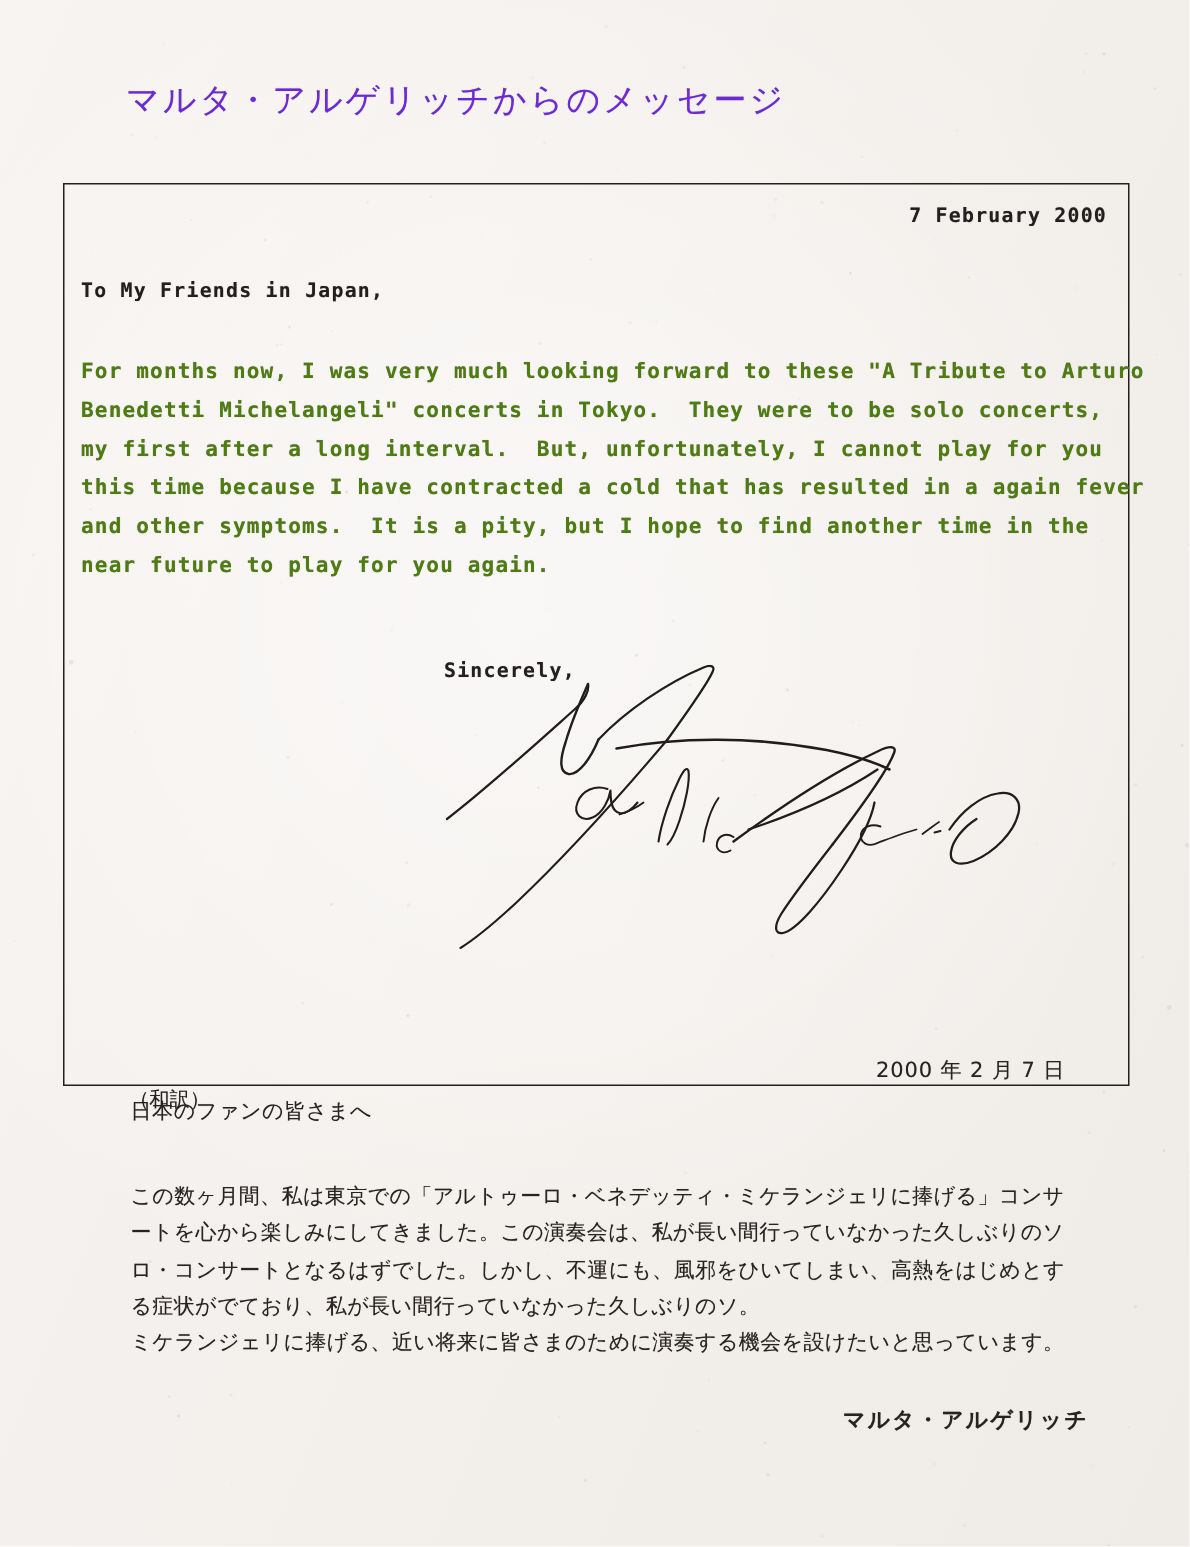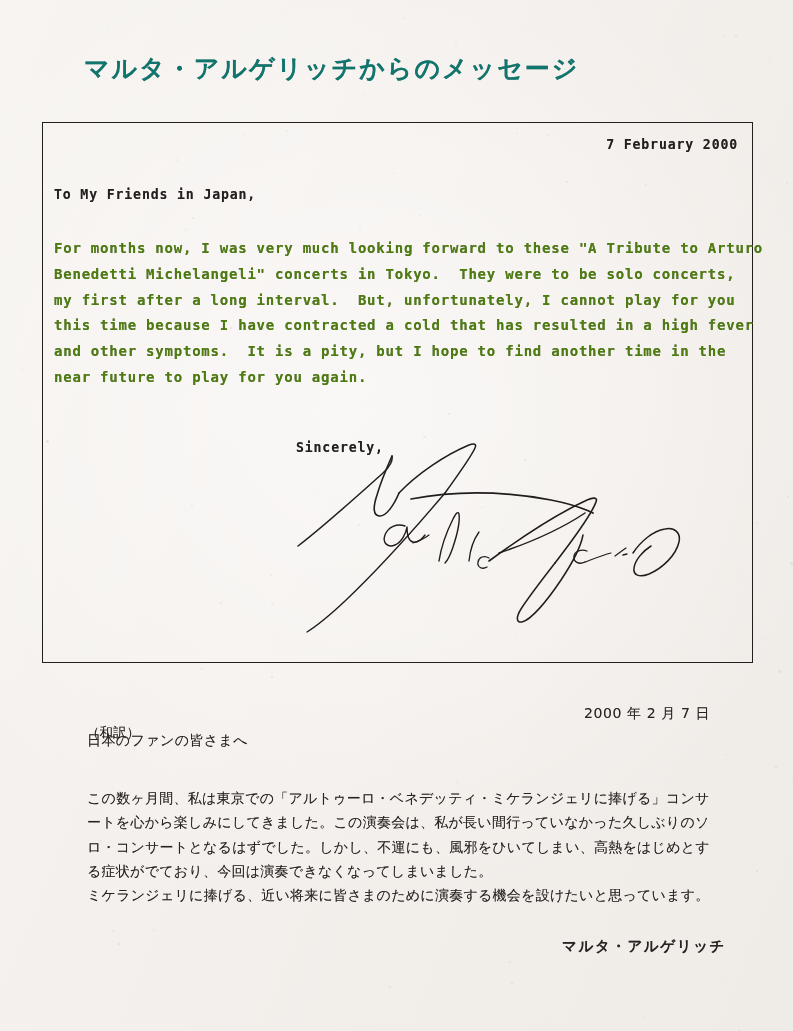--- a/index.html
+++ b/index.html
@@ -35,35 +35,35 @@
     background: #b9b2ac;
     border-radius: 50%;
   }
 
   
   #doc-title {
     position: absolute;
     left: 84px;
     top: 52px;
     font-family: "DejaVu Sans", sans-serif;
-    font-size: 25px;
-    font-weight: 700;
+    font-size: 22px;
+    font-weight: 400;
     letter-spacing: 2.0px;
-    color: #0f766e;
+    color: #6d28d9;
     white-space: nowrap;
     text-shadow: 0 0 0.6px rgba(40,36,34,0.45);
   }
 
   
   #letter-box {
     position: absolute;
     left: 42px;
     top: 122px;
     width: 711px;
-    height: 541px;
+    height: 602px;
     border: 1.6px solid #221f1d;
     box-sizing: border-box;
     background: transparent;
   }
 
   .typed {
     position: absolute;
     font-family: "DejaVu Sans Mono", monospace;
     font-size: 13.2px;
     font-weight: 700;
@@ -329,21 +329,21 @@
   <div id="letter-box">
 
     <div class="typed" id="letter-date">7 February 2000</div>
 
     <div class="typed" id="letter-salutation">To My Friends in Japan,</div>
 
     <div id="letter-body">
         <div class="bodyline">For months now, I was very much looking forward to these "A Tribute to Arturo</div>
         <div class="bodyline">Benedetti Michelangeli" concerts in Tokyo.  They were to be solo concerts,</div>
         <div class="bodyline">my first after a long interval.  But, unfortunately, I cannot play for you</div>
-        <div class="bodyline">this time because I have contracted a cold that has resulted in a high fever</div>
+        <div class="bodyline">this time because I have contracted a cold that has resulted in a again fever</div>
         <div class="bodyline">and other symptoms.  It is a pity, but I hope to find another time in the</div>
         <div class="bodyline">near future to play for you again.</div>
       </div>
 
     <div class="typed" id="letter-closing">Sincerely,</div>
 
     <div id="signature-wrap">
       <svg width="450" height="200" viewBox="0 0 450 200" fill="none" xmlns="http://www.w3.org/2000/svg">
         <g stroke="#201d1c" fill="none" stroke-linecap="round" stroke-linejoin="round">
 
@@ -386,19 +386,19 @@
   <div class="jp" id="jp-translation-label">（和訳）</div>
 
   <div class="jp" id="jp-date">2000 年 2 月 7 日</div>
 
   <div class="jp" id="jp-salutation">日本のファンの皆さまへ</div>
 
   <div id="jp-body">
       <div class="jpline">この数ヶ月間、私は東京での「アルトゥーロ・ベネデッティ・ミケランジェリに捧げる」コンサ</div>
       <div class="jpline">ートを心から楽しみにしてきました。この演奏会は、私が長い間行っていなかった久しぶりのソ</div>
       <div class="jpline">ロ・コンサートとなるはずでした。しかし、不運にも、風邪をひいてしまい、高熱をはじめとす</div>
-      <div class="jpline">る症状がでており、今回は演奏できなくなってしまいました。</div>
+      <div class="jpline">る症状がでており、私が長い間行っていなかった久しぶりのソ。</div>
       <div class="jpline">ミケランジェリに捧げる、近い将来に皆さまのために演奏する機会を設けたいと思っています。</div>
     </div>
 
   <div class="jp" id="jp-signature">マルタ・アルゲリッチ</div>
 
 </div>
 
 </body></html>

